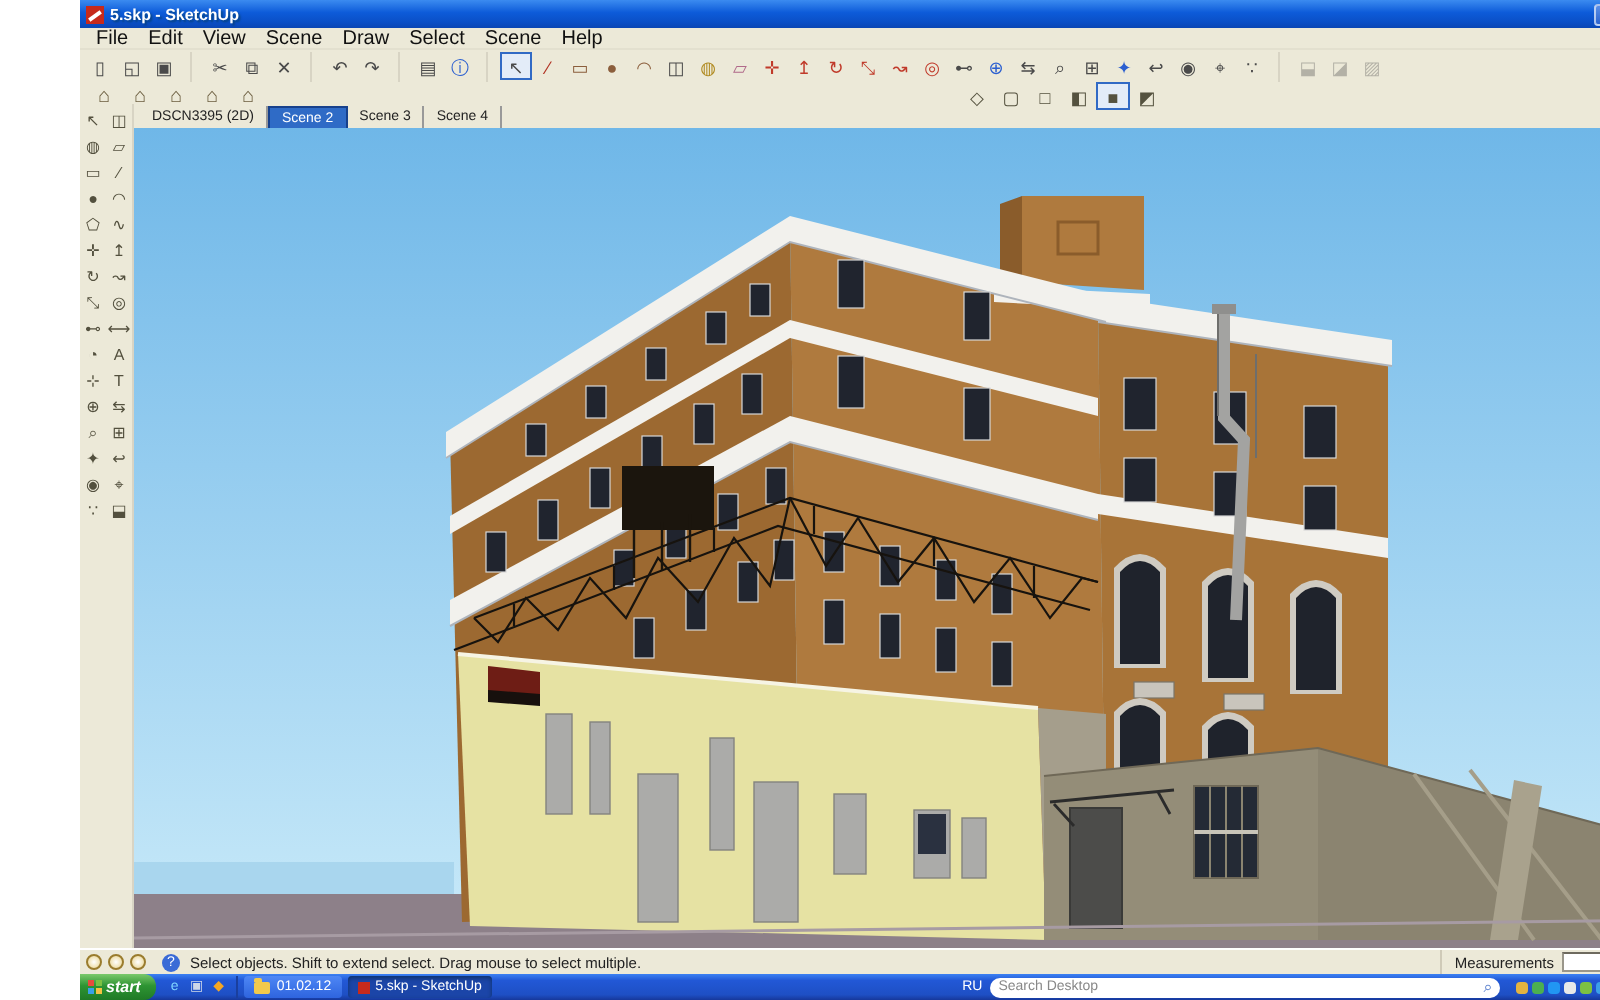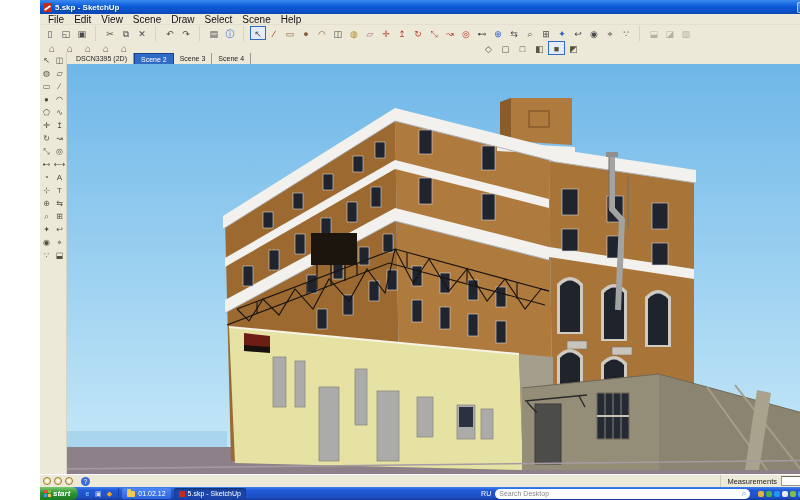--- a/index.html
+++ b/index.html
@@ -405,20 +405,21 @@
     </g>
   </svg>
 
   <div class="statusbar">
     <span id="statusCircles" style="display:flex">
         <span class="circ"></span>
         <span class="circ"></span>
         <span class="circ"></span>
       </span>
     <span class="helpicon">?</span>
+    <span>Select objects. Shift to extend select. Drag mouse to select multiple.</span>
     <div class="meas-wrap">
       <span class="meas-label">Measurements</span>
       <span class="meas-box"></span>
     </div>
   </div>
 
   <div class="taskbar">
     <div class="startbtn">
       <span class="flag">
           <i class="f1"></i>

